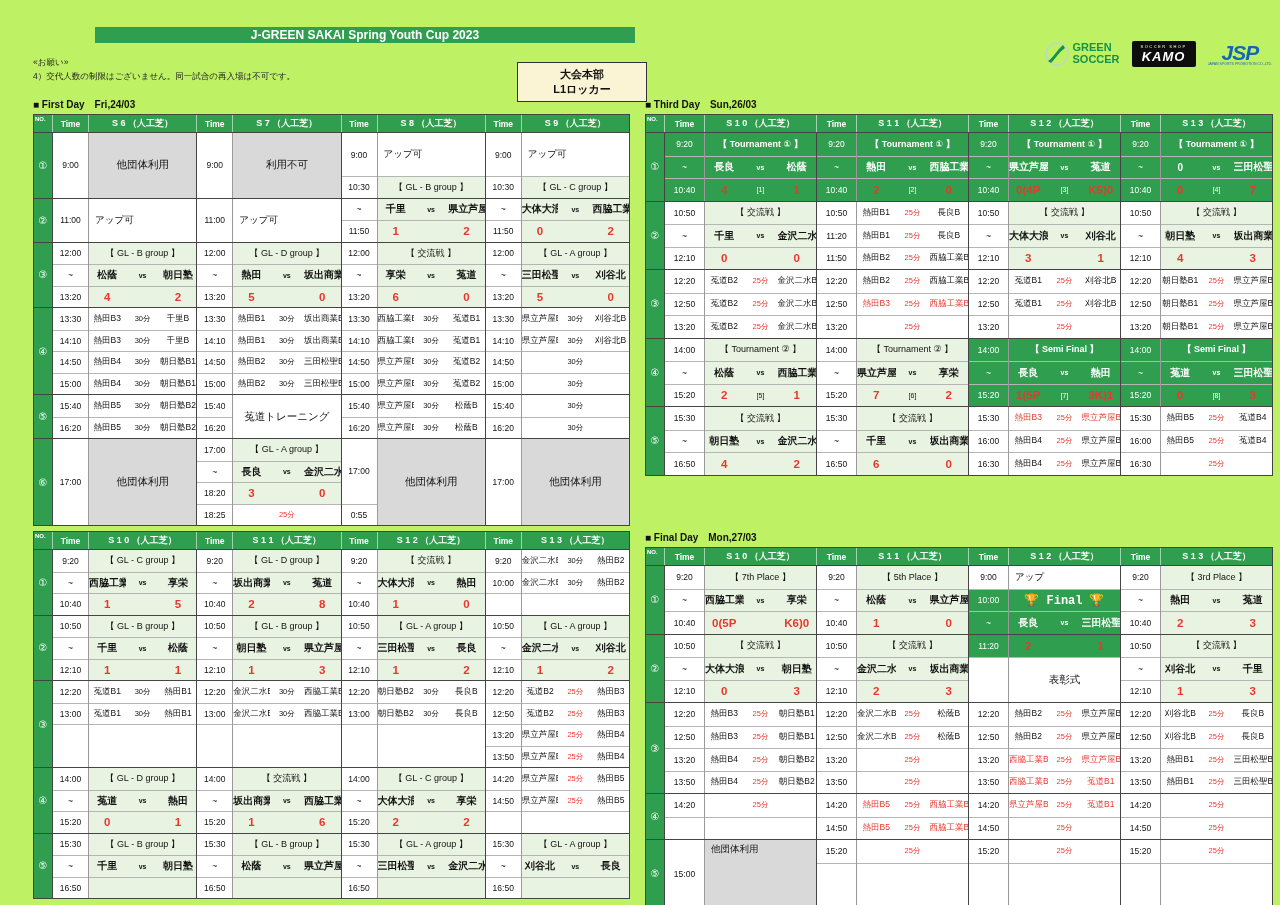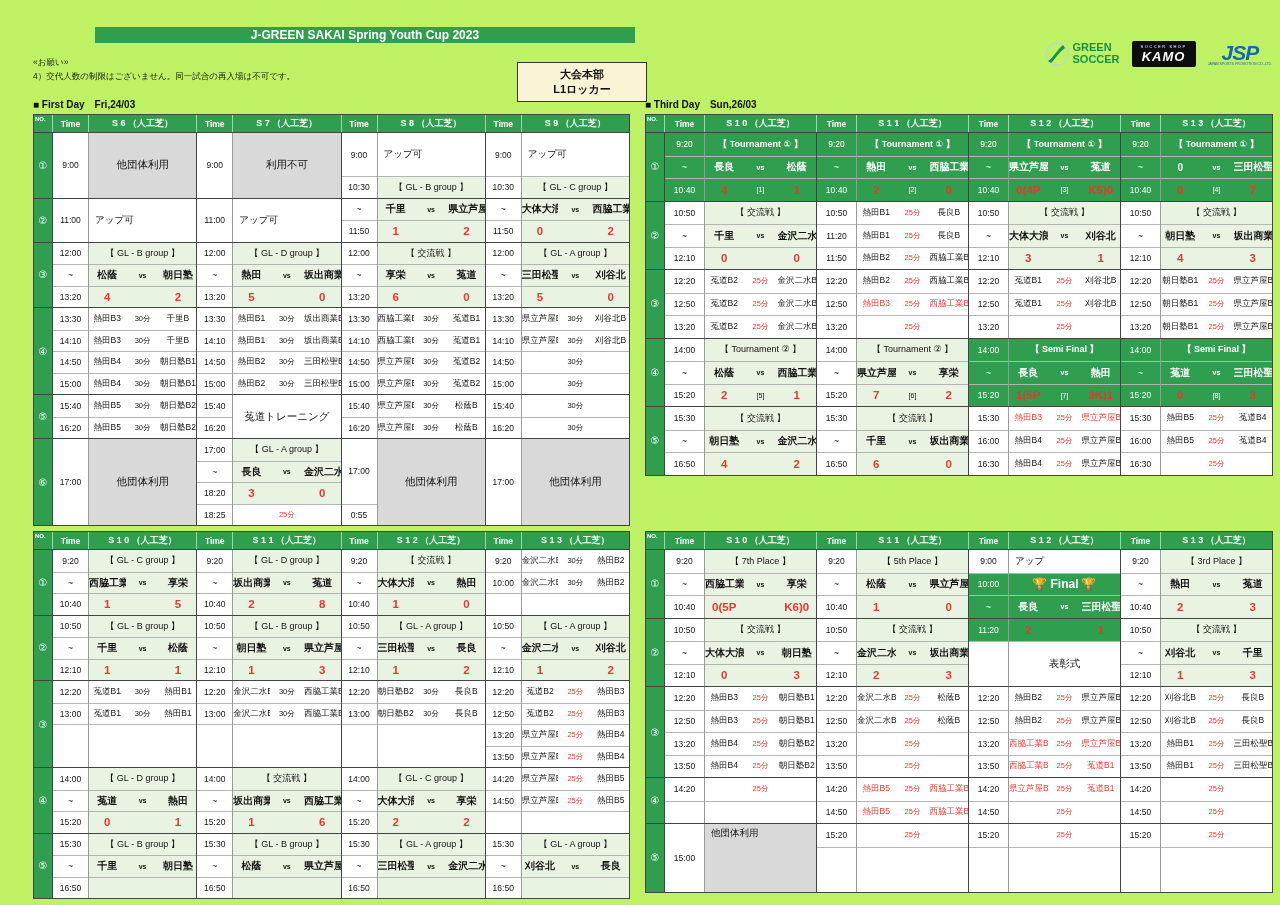--- a/index.html
+++ b/index.html
@@ -1554,20 +1554,21 @@
                 <span class="a"></span>
                 <span class="b"></span>
                 <span class="c"></span>
               </div>
             </div>
           </div>
         </div>
       </div>
     </div>
   <div id="t3" class="sched">
+      <div class="ttl">■ Final Day　Mon,27/03</div>
       <div class="grid">
         <div class="hrow">
           <div class="hno">NO.</div>
           <div class="htime">Time</div>
           <div class="hcourt">S 1 0 （人工芝）</div>
           <div class="htime">Time</div>
           <div class="hcourt">S 1 1 （人工芝）</div>
           <div class="htime">Time</div>
           <div class="hcourt">S 1 2 （人工芝）</div>
           <div class="htime">Time</div>
@@ -1619,21 +1620,21 @@
               </div>
             </div>
           </div>
           <div class="tcol">
             <div class="tc" style="height: calc(var(--u) * 1);">9:00</div>
             <div class="tc dk" style="height: calc(var(--u) * 1);">10:00</div>
             <div class="tc dk" style="height: calc(var(--u) * 1);">~</div>
           </div>
           <div class="ccol">
             <div class="cr bg-w t-l" style="height: calc(var(--u) * 1);">アップ</div>
-            <div class="cr bg-dg t-fin" style="height: calc(var(--u) * 1);">🏆 Final 🏆</div>
+            <div class="cr bg-dg t-fin" style="height: calc(var(--u) * 1); font-family: Liberation Mono, monospace;">🏆 Final 🏆</div>
             <div class="cr bg-dg t-tm" style="height: calc(var(--u) * 1);">
               <div class="trio">
                 <span class="a">長良</span>
                 <span class="b">vs</span>
                 <span class="c">三田松聖</span>
               </div>
             </div>
           </div>
           <div class="tcol">
             <div class="tc" style="height: calc(var(--u) * 1);">9:20</div>

